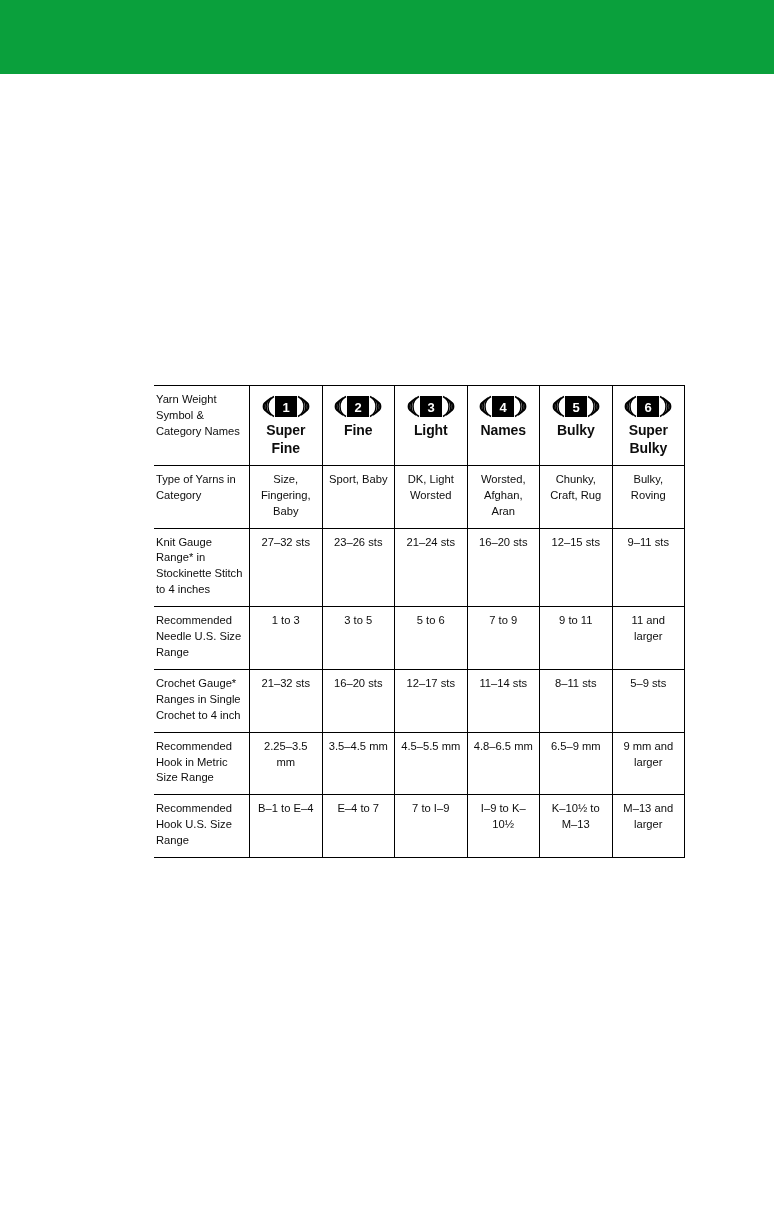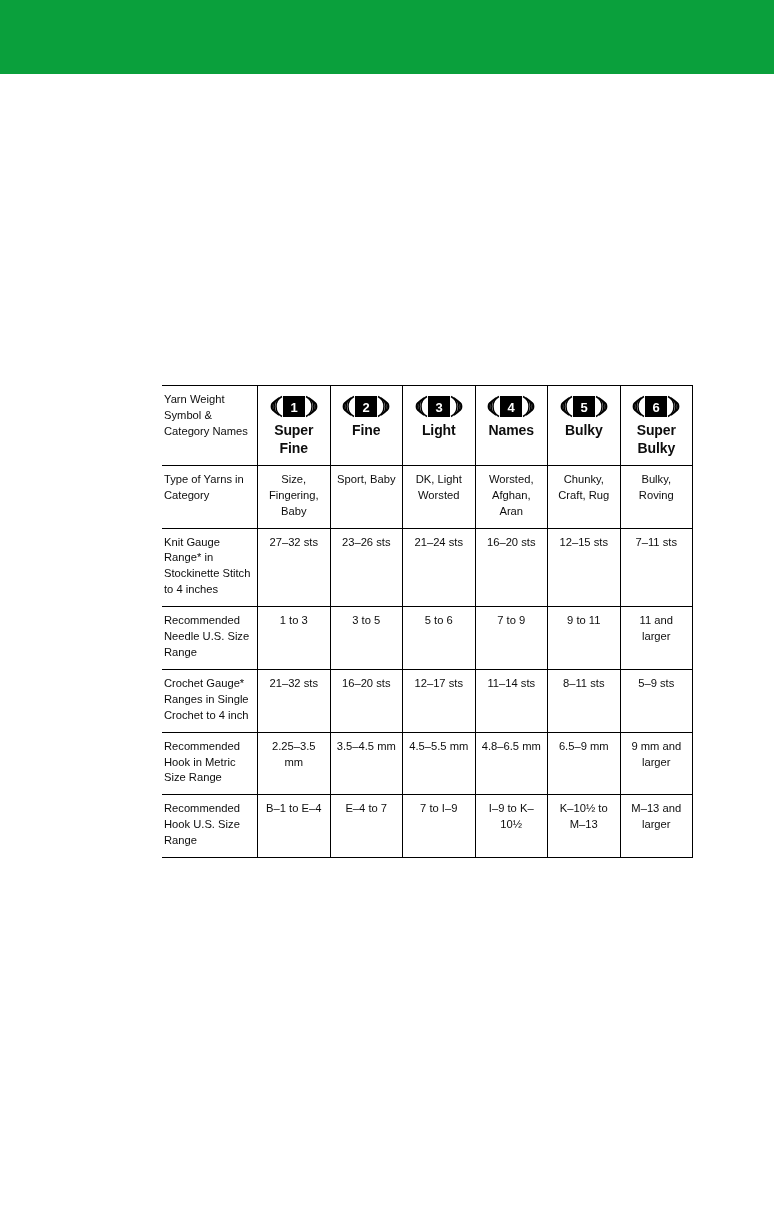--- a/index.html
+++ b/index.html
@@ -22,21 +22,21 @@
     left: 0;
     top: 0;
     width: 774px;
     height: 74px;
     background: #0aa03c;
   }
 
   
   .table-wrap {
     position: absolute;
-    left: 162px;
+    left: 154px;
     top: 385px;
     width: 469px;
   }
 
   table.yarn-table {
     border-collapse: collapse;
     width: 469px;
     table-layout: fixed;
     font-size: 11.2px;
     line-height: 1.42;
@@ -230,21 +230,21 @@
         <td class="catcell lastcol">Bulky, Roving</td>
       </tr>
 
       <tr>
         <td class="rowlabel">Knit Gauge Range* in Stockinette Stitch to 4 inches</td>
         <td class="catcell">27–32 sts</td>
         <td class="catcell">23–26 sts</td>
         <td class="catcell">21–24 sts</td>
         <td class="catcell">16–20 sts</td>
         <td class="catcell">12–15 sts</td>
-        <td class="catcell lastcol">7–11 sts</td>
+        <td class="catcell lastcol">9–11 sts</td>
       </tr>
 
 
       <tr>
         <td class="rowlabel">Recommended Needle U.S. Size Range</td>
         <td class="catcell">1 to 3</td>
         <td class="catcell">3 to 5</td>
         <td class="catcell">5 to 6</td>
         <td class="catcell">7 to 9</td>
         <td class="catcell">9 to 11</td>

